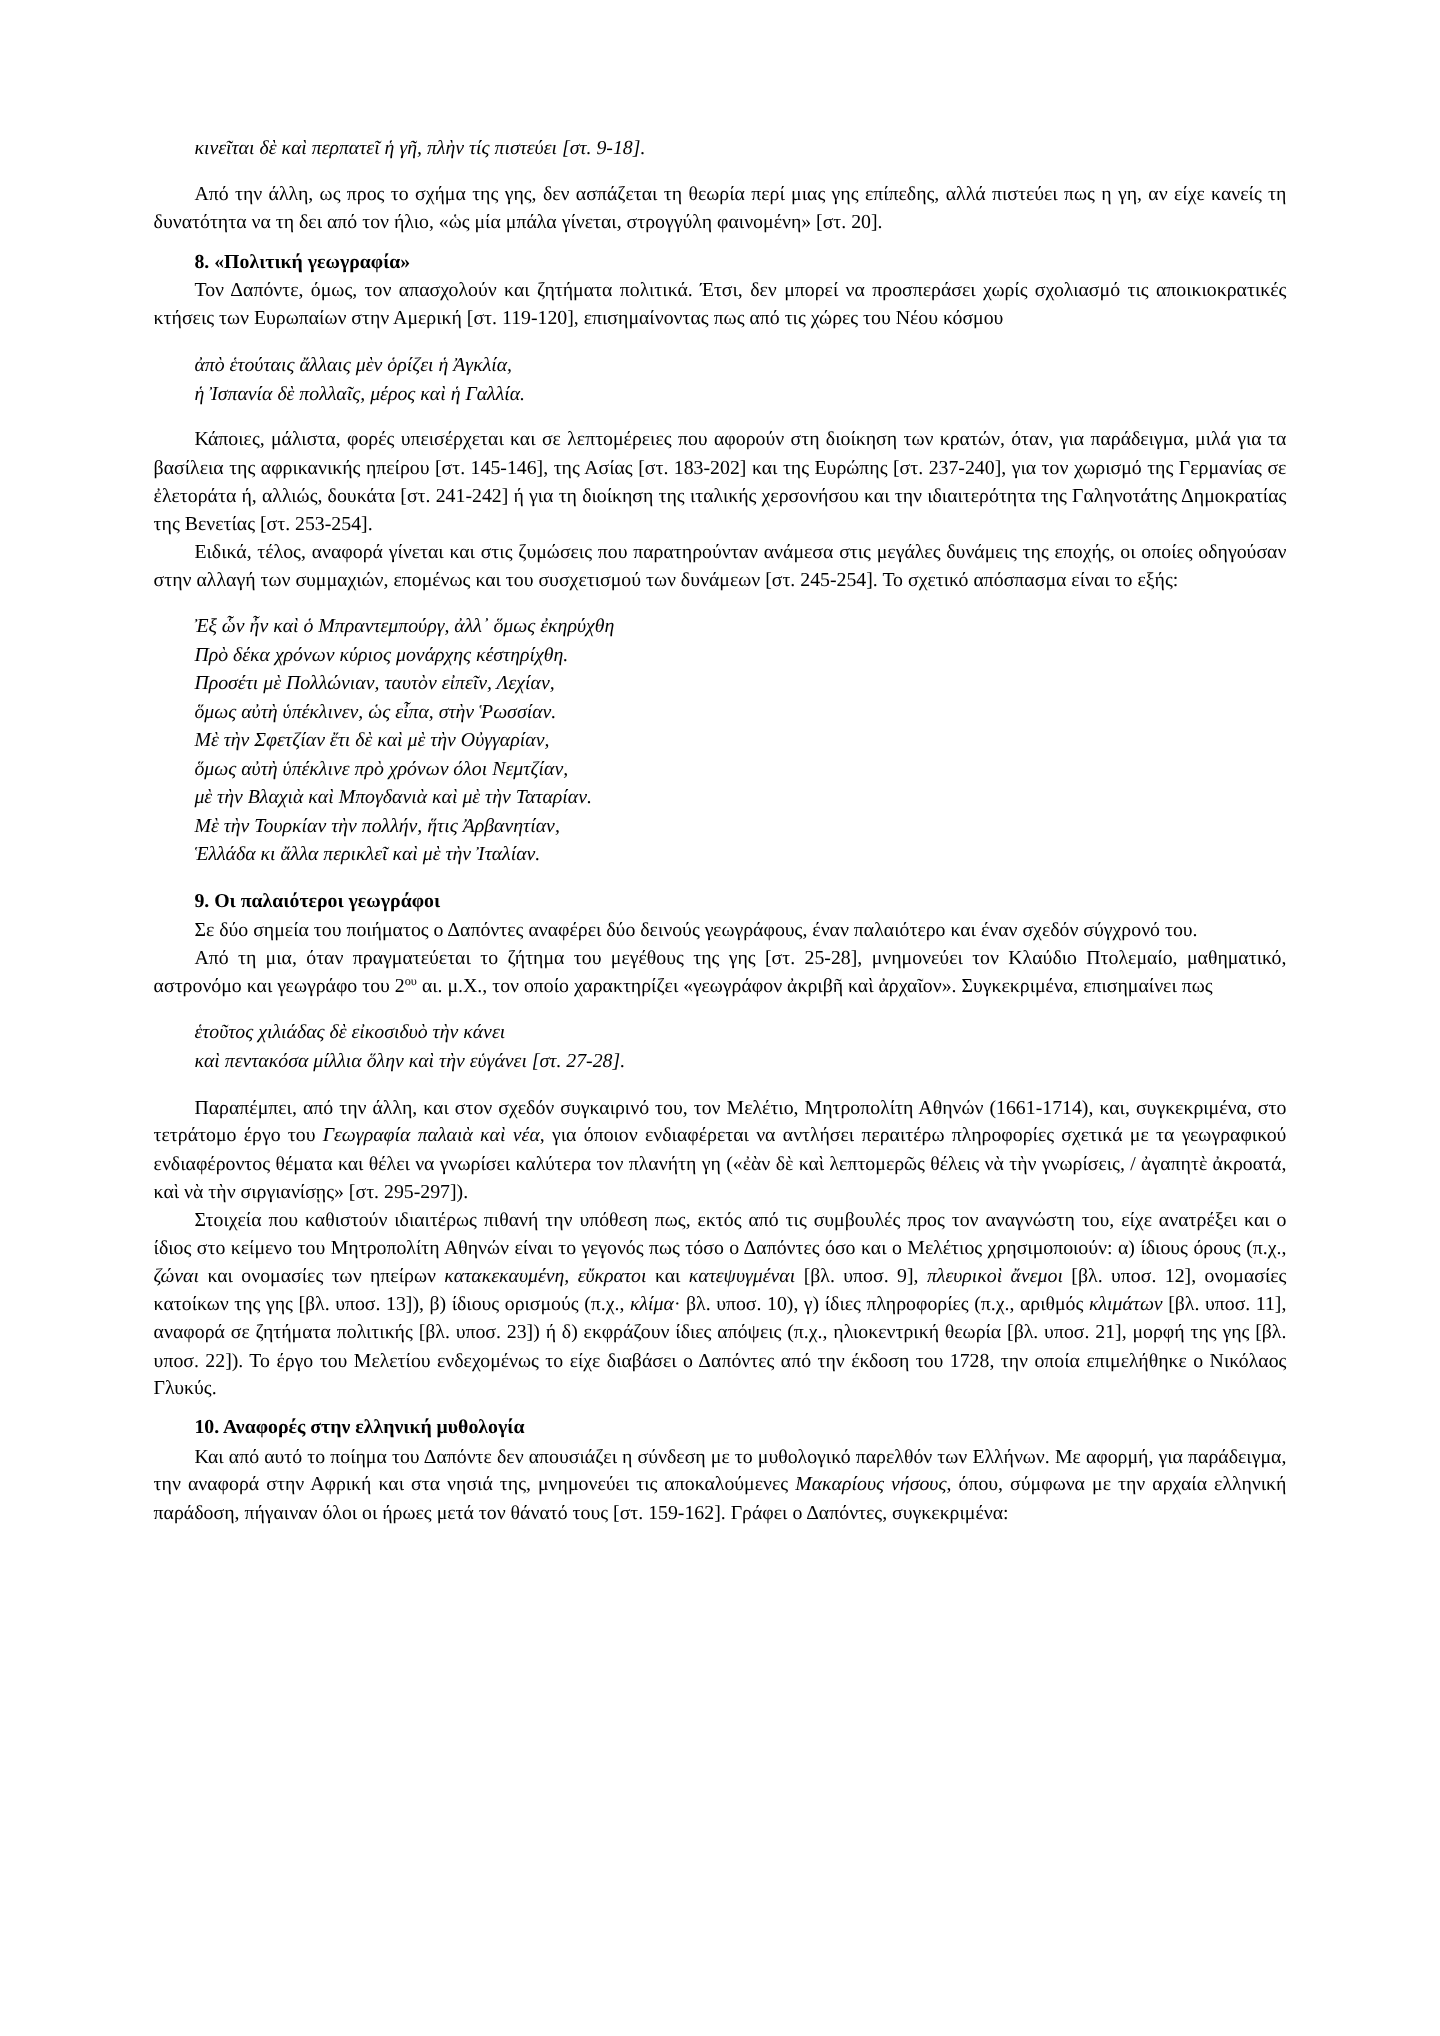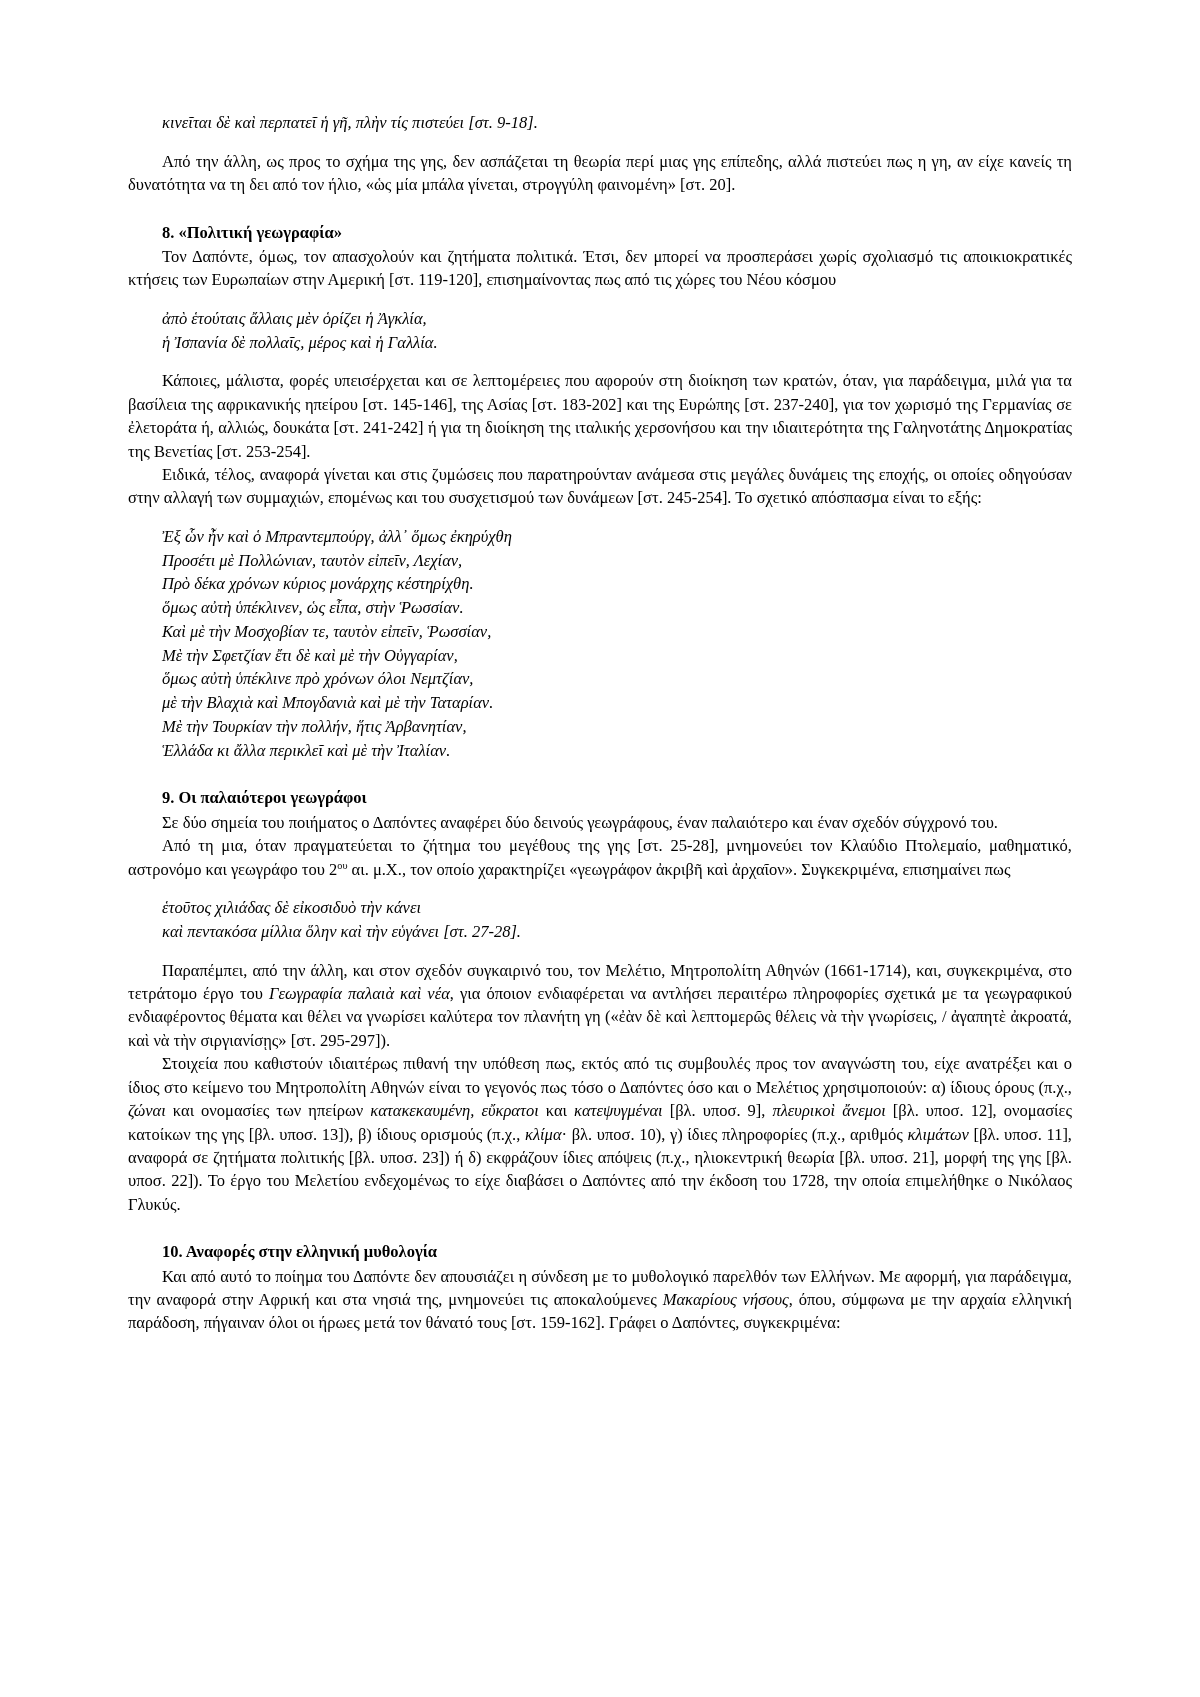--- a/index.html
+++ b/index.html
@@ -31,21 +31,21 @@
     text-indent: 34px;
     margin-bottom: 0px;
   }
   .para-gap {
     margin-top: 15px;
   }
   .heading {
     font-weight: bold;
     text-indent: 34px;
     text-align: left;
-    margin-top: 24px;
+    margin-top: 9px;
     margin-bottom: 1px;
   }
   .quote {
     margin: 15px 0 15px 0;
     padding-left: 34px;
     font-style: italic;
     text-align: left;
   }
   .quote .line {
     display: block;
@@ -72,24 +72,23 @@
       <p class="heading">8. «Πολιτική γεωγραφία»</p>
       <p class="para">Τον Δαπόντε, όμως, τον απασχολούν και ζητήματα πολιτικά. Έτσι, δεν μπορεί να προσπεράσει χωρίς σχολιασμό τις αποικιοκρατικές κτήσεις των Ευρωπαίων στην Αμερική [στ. 119-120], επισημαίνοντας πως από τις χώρες του Νέου κόσμου</p>
       <div class="quote">
         <span class="line">ἀπὸ ἑτούταις ἄλλαις μὲν ὁρίζει ἡ Ἀγκλία,</span>
         <span class="line">ἡ Ἰσπανία δὲ πολλαῖς, μέρος καὶ ἡ Γαλλία.</span>
       </div>
       <p class="para para-gap">Κάποιες, μάλιστα, φορές υπεισέρχεται και σε λεπτομέρειες που αφορούν στη διοίκηση των κρατών, όταν, για παράδειγμα, μιλά για τα βασίλεια της αφρικανικής ηπείρου [στ. 145-146], της Ασίας [στ. 183-202] και της Ευρώπης [στ. 237-240], για τον χωρισμό της Γερμανίας σε ἐλετοράτα ή, αλλιώς, δουκάτα [στ. 241-242] ή για τη διοίκηση της ιταλικής χερσονήσου και την ιδιαιτερότητα της Γαληνοτάτης Δημοκρατίας της Βενετίας [στ. 253-254].</p>
       <p class="para">Ειδικά, τέλος, αναφορά γίνεται και στις ζυμώσεις που παρατηρούνταν ανάμεσα στις μεγάλες δυνάμεις της εποχής, οι οποίες οδηγούσαν στην αλλαγή των συμμαχιών, επομένως και του συσχετισμού των δυνάμεων [στ. 245-254]. Το σχετικό απόσπασμα είναι το εξής:</p>
       <div class="quote">
         <span class="line">Ἐξ ὧν ἦν καὶ ὁ Μπραντεμπούργ, ἀλλ᾽ ὅμως ἐκηρύχθη</span>
+        <span class="line">Πρὸ δέκα χρόνων κύριος μονάρχης κέστηρίχθη.</span>
         <span class="line">Προσέτι μὲ Πολλώνιαν, ταυτὸν εἰπεῖν, Λεχίαν,</span>
-        <span class="line">Πρὸ δέκα χρόνων κύριος μονάρχης κέστηρίχθη.</span>
         <span class="line">ὅμως αὐτὴ ὑπέκλινεν, ὡς εἶπα, στὴν Ῥωσσίαν.</span>
-        <span class="line">Καὶ μὲ τὴν Μοσχοβίαν τε, ταυτὸν εἰπεῖν, Ῥωσσίαν,</span>
         <span class="line">Μὲ τὴν Σφετζίαν ἔτι δὲ καὶ μὲ τὴν Οὐγγαρίαν,</span>
         <span class="line">ὅμως αὐτὴ ὑπέκλινε πρὸ χρόνων όλοι Νεμτζίαν,</span>
         <span class="line">μὲ τὴν Βλαχιὰ καὶ Μπογδανιὰ καὶ μὲ τὴν Ταταρίαν.</span>
         <span class="line">Μὲ τὴν Τουρκίαν τὴν πολλήν, ἥτις Ἀρβανητίαν,</span>
         <span class="line">Ἑλλάδα κι ἄλλα περικλεῖ καὶ μὲ τὴν Ἰταλίαν.</span>
       </div>
       <p class="heading">9. Οι παλαιότεροι γεωγράφοι</p>
       <p class="para">Σε δύο σημεία του ποιήματος ο Δαπόντες αναφέρει δύο δεινούς γεωγράφους, έναν παλαιότερο και έναν σχεδόν σύγχρονό του.</p>
       <p class="para">Από τη μια, όταν πραγματεύεται το ζήτημα του μεγέθους της γης [στ. 25-28], μνημονεύει τον Κλαύδιο Πτολεμαίο, μαθηματικό, αστρονόμο και γεωγράφο του 2<sup>ου</sup> αι. μ.Χ., τον οποίο χαρακτηρίζει «γεωγράφον ἀκριβῆ καὶ ἀρχαῖον». Συγκεκριμένα, επισημαίνει πως</p>
       <div class="quote">

